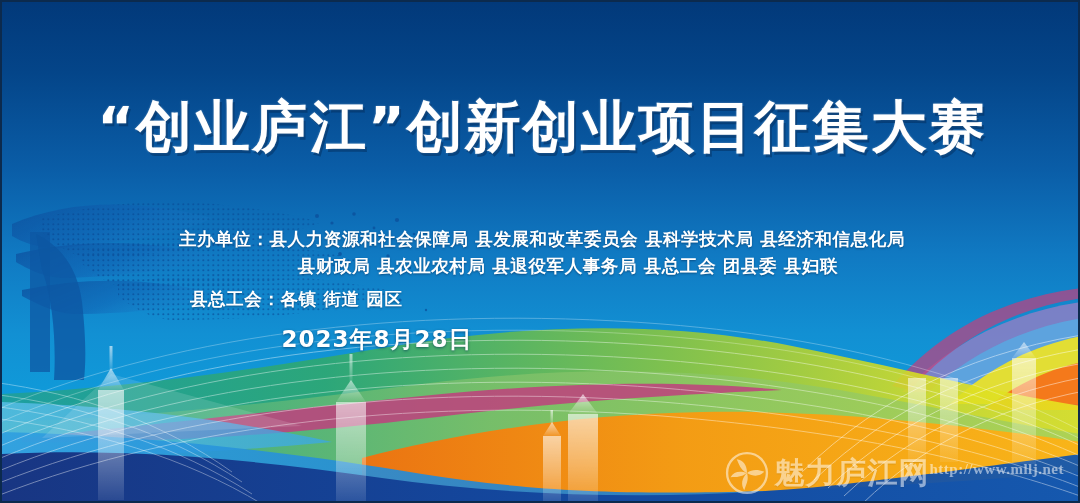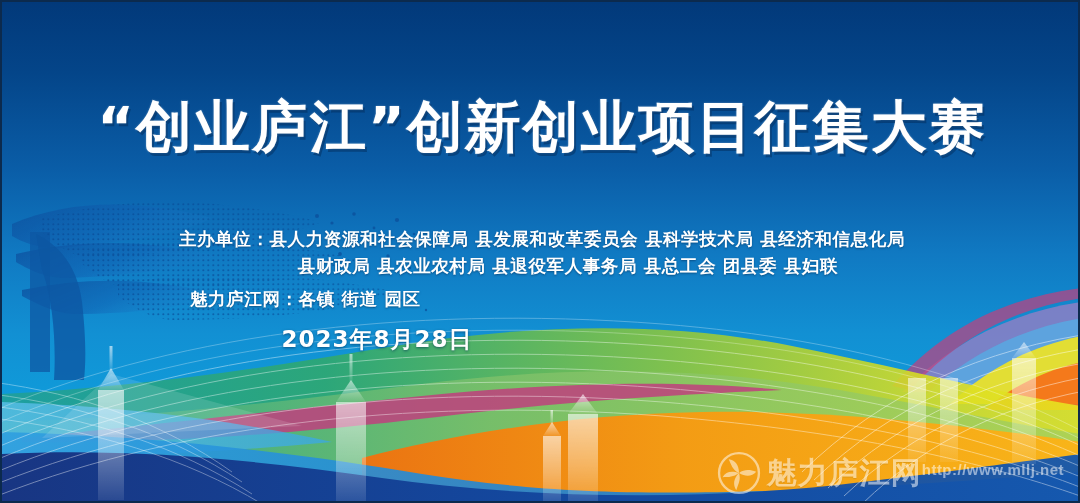--- a/index.html
+++ b/index.html
@@ -27,21 +27,21 @@
   }
   .wm .wmicon{width:44px;height:44px;margin-right:6px;flex:0 0 auto;}
   .wm .wmtxt{display:flex;flex-direction:row;line-height:1;}
   .wm .wmname{
     font-size:30px;font-weight:700;letter-spacing:1px;
     font-family:"DejaVu Sans","Liberation Sans",sans-serif;
     text-shadow:0 1px 1px rgba(0,0,0,.18);
   }
   .wm .wmurl{
     font-size:15px;font-weight:700;margin-top:4px;letter-spacing:.5px;
-    font-family:Liberation Sans, sans-serif;
+    font-family:Liberation Serif, serif;
   }
 
   
   .content{position:absolute;left:0;top:0;width:1080px;height:503px;}
 
   .title{
     position:absolute;left:0;top:88px;width:1080px;
     text-align:center;
     color:#ffffff;
     font-family:"DejaVu Sans","Liberation Sans",sans-serif;
@@ -287,21 +287,21 @@
 
   <div class="content">
 
     <div class="title">“创业庐江”创新创业项目征集大赛</div>
 
     <div class="orgblock">
       <div>主办单位：县人力资源和社会保障局 县发展和改革委员会 县科学技术局 县经济和信息化局</div>
       <div class="orgline2">县财政局 县农业农村局 县退役军人事务局 县总工会 团县委 县妇联</div>
     </div>
 
-    <div class="coorg">魅力庐江网：各镇 街道 园区</div>
+    <div class="coorg">县总工会：各镇 街道 园区</div>
 
     <div class="date">2023年8月28日</div>
   </div>
 
   <div class="wm">
     <svg class="wmicon" viewBox="0 0 64 64" xmlns="http://www.w3.org/2000/svg">
       <circle cx="32" cy="32" r="29" fill="none" stroke="#ffffff" stroke-width="3.4"></circle>
       <g fill="#ffffff">
         <path d="M32,32 C32,20 26,13 17,12 C21,20 22,27 32,32 Z"></path>
         <path d="M32,32 C21,28 13,30 8,38 C17,38 24,38 32,32 Z"></path>

